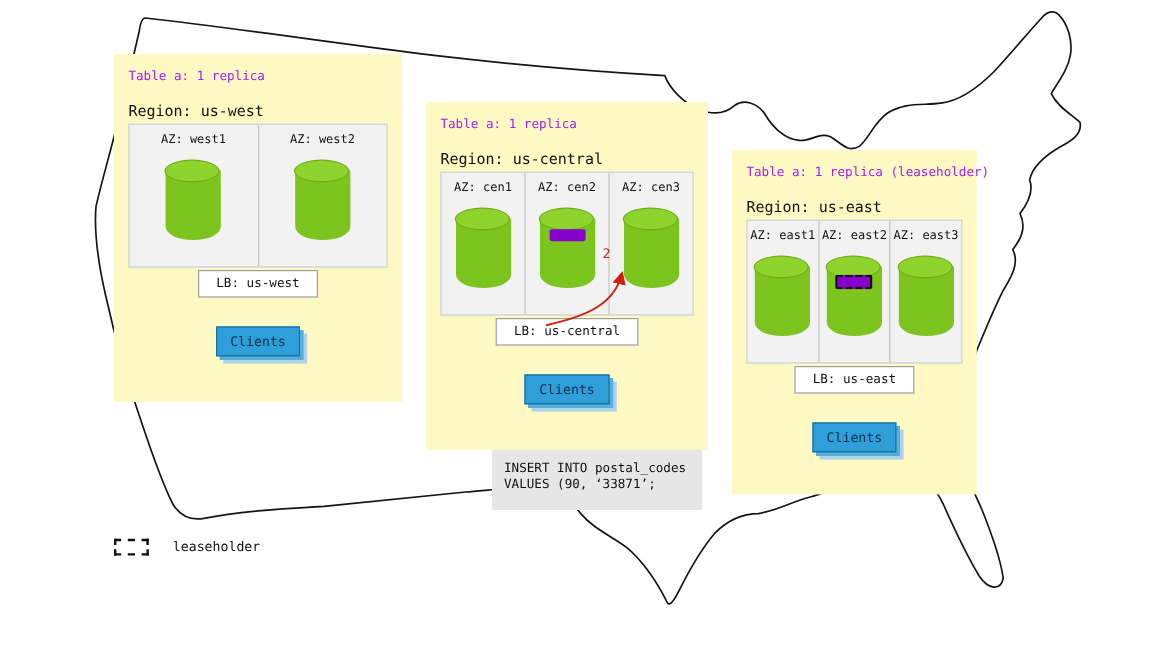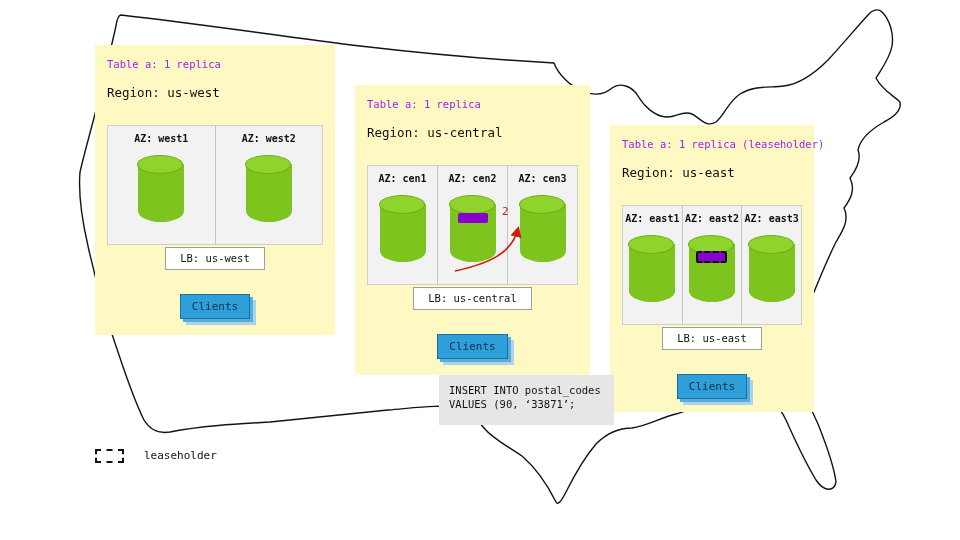--- a/index.html
+++ b/index.html
@@ -20,36 +20,35 @@
   .panel-title {
     font-size: 10.5px; line-height: 14px;
     color: #a020f0;
     padding: 12px 12px 10px 12px;
     white-space: nowrap;
   }
   .inner { margin: 0 12px; }
   .region-title {
     font-size: 12.5px; line-height: 16px;
     color: #111;
-    padding: 4px 0 24px 0;
+    padding: 4px 0 2px 0;
     white-space: nowrap;
   }
   .az-row {
     display: flex;
     background: #f2f2f2;
     border: 1px solid #cfcfcf;
     height: 118px;
   }
   .az {
     flex: 1;
     display: flex; flex-direction: column; align-items: center;
     padding-top: 6px;
     border-left: 1px solid #c4c4c4;
     min-width: 0;
-    font-weight: bold;
   }
   .az:first-child { border-left: none; }
   .az-label { font-size: 10px; line-height: 13px; margin-bottom: 10px; white-space: nowrap; }
 
   
   .cyl {
     position: relative;
     width: 46px; height: 58px;
     background: #7dc41f;
     border-radius: 0 0 23px 23px / 0 0 11px 11px;
@@ -94,21 +93,21 @@
     color: #0b2f4e;
     font-size: 11px; line-height: 13px;
     padding: 5px 11px;
     box-shadow: 3px 3px 0 #57aedd, 6px 6px 0 #aed2e8;
     white-space: nowrap;
   }
 
   
   .sql-note {
     position: absolute;
-    left: 439px; top: 375px;
+    left: 410px; top: 375px;
     width: 175px; height: 50px;
     background: #e6e6e6;
     z-index: 2;
     padding: 8px 0 0 10px;
     box-sizing: border-box;
     font-size: 10.5px; line-height: 14px;
     white-space: nowrap;
   }
 
   

